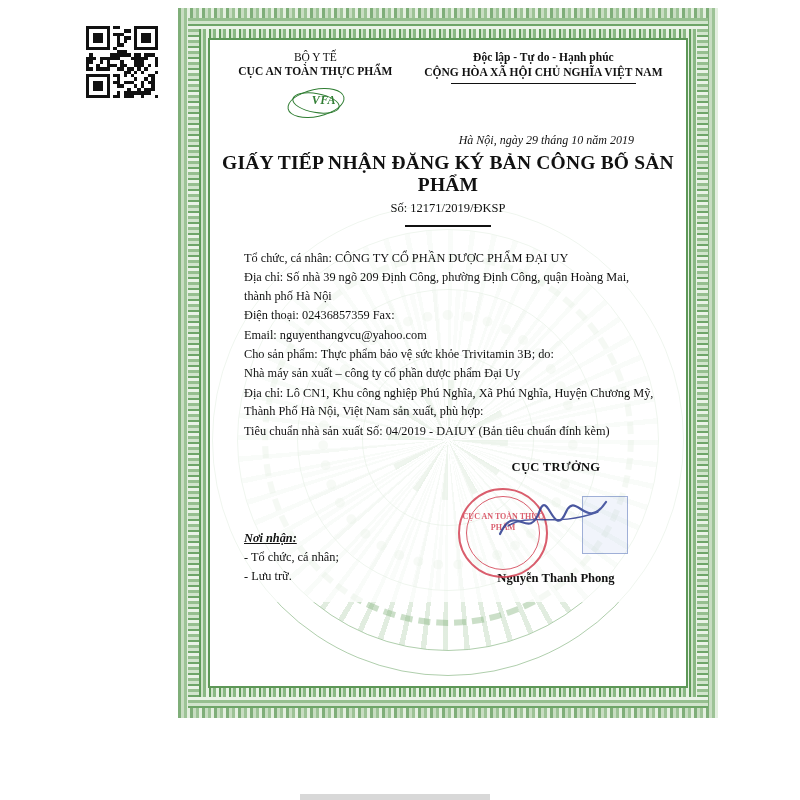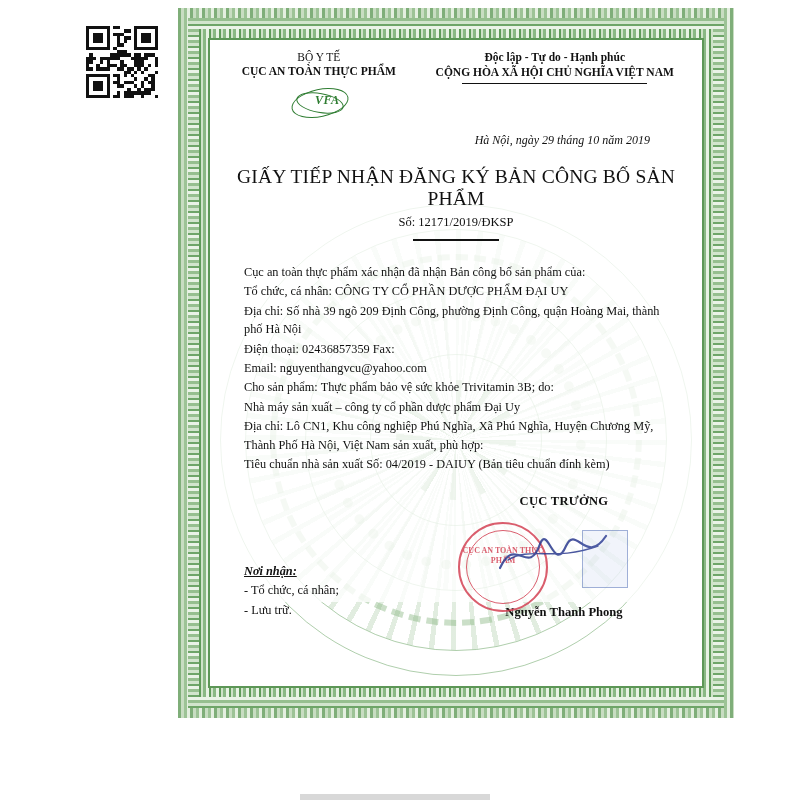--- a/index.html
+++ b/index.html
@@ -24,21 +24,20 @@
 
   
   .cert-sheet {
     position: absolute;
     left: 178px;
     top: 8px;
     width: 540px;
     height: 710px;
     background: #ffffff;
     overflow: hidden;
-    padding-left: 16px;
   }
 
   
   .border-outer {
     position: absolute;
     left: 0; top: 0; right: 0; bottom: 0;
     background:
       repeating-linear-gradient(90deg,
         #7fae79 0px, #7fae79 3px,
         #c8ddc2 3px, #c8ddc2 6px,
@@ -255,24 +254,24 @@
     font-size: 12px;
     padding-right: 12px;
   }
   .dateline-wrap {
     display: flex;
     justify-content: flex-end;
     padding-right: 36px;
   }
 
   .title {
-    margin-top: 18px;
+    margin-top: 4px;
     text-align: center;
     font-size: 19.5px;
-    font-weight: normal;
+    font-weight: bold;
     letter-spacing: 0.2px;
   }
   .subtitle {
     margin-top: 5px;
     text-align: center;
     font-size: 12.5px;
   }
   .rule {
     width: 86px;
     height: 2px;
@@ -860,21 +859,20 @@
 
       <div class="dateline-wrap">
         <div class="dateline">Hà Nội, ngày 29 tháng 10 năm 2019</div>
       </div>
 
       <div class="title">GIẤY TIẾP NHẬN ĐĂNG KÝ BẢN CÔNG BỐ SẢN PHẨM</div>
       <div class="subtitle">Số: 12171/2019/ĐKSP</div>
       <div class="rule"></div>
 
       <div class="body">
-        <p>Cục an toàn thực phẩm xác nhận đã nhận Bản công bố sản phẩm của:</p>
         <p>Tổ chức, cá nhân: CÔNG TY CỔ PHẦN DƯỢC PHẨM ĐẠI UY</p>
         <p>Địa chỉ: Số nhà 39 ngõ 209 Định Công, phường Định Công, quận Hoàng Mai, thành phố Hà Nội</p>
         <p>Điện thoại: 02436857359                           Fax:</p>
         <p>Email: nguyenthangvcu@yahoo.com</p>
         <p>Cho sản phẩm: Thực phẩm bảo vệ sức khỏe Trivitamin 3B; do:</p>
         <p>Nhà máy sản xuất – công ty cổ phần dược phẩm Đại Uy</p>
         <p>Địa chỉ: Lô CN1, Khu công nghiệp Phú Nghĩa, Xã Phú Nghĩa, Huyện Chương Mỹ, Thành Phố Hà Nội, Việt Nam sản xuất, phù hợp:</p>
         <p>Tiêu chuẩn nhà sản xuất Số: 04/2019 - DAIUY (Bản tiêu chuẩn đính kèm)</p>
       </div>
 

